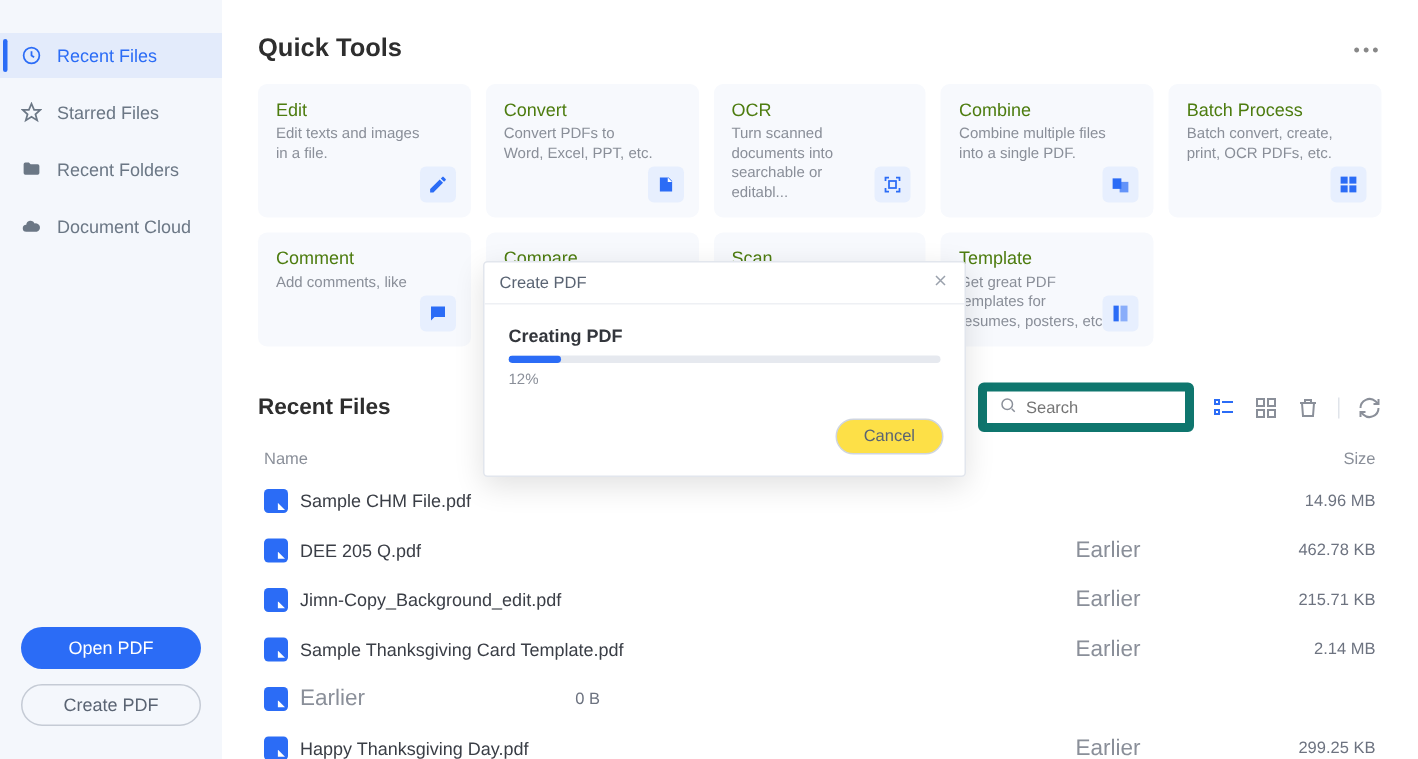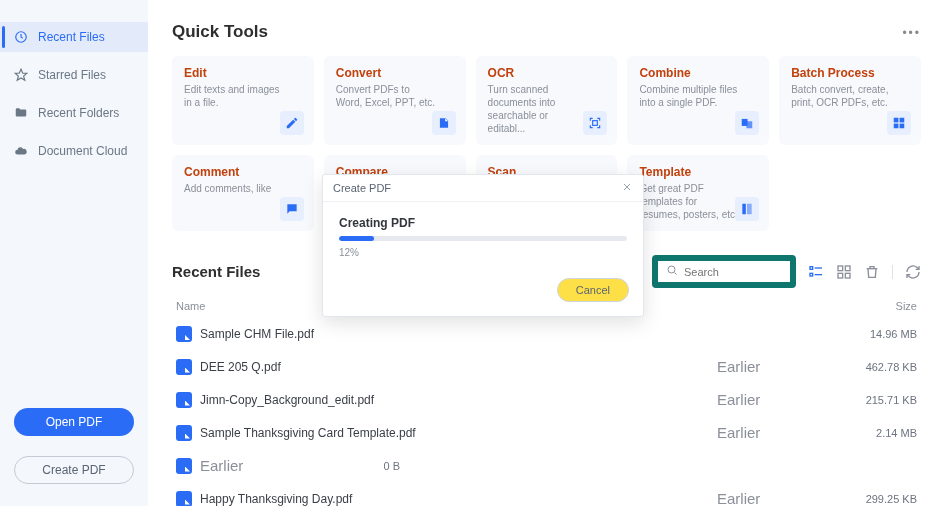--- a/index.html
+++ b/index.html
@@ -46,21 +46,21 @@
     border-radius: 2px;
   }
   .side-icon {
     width: 14px; height: 14px;
     display: flex; align-items: center; justify-content: center;
     color: inherit;
   }
   .sidebar-bottom {
     margin-top: auto;
     padding: 0 14px 22px;
-    display: flex; flex-direction: column; gap: 20px;
+    display: flex; flex-direction: column; gap: 10px;
   }
   .btn-primary {
     background: #2b6cf6;
     color: #fff;
     border: none;
     border-radius: 16px;
     padding: 7px 0;
     font-size: 12px;
     cursor: pointer;
   }
@@ -104,22 +104,22 @@
   .tool-card {
     background: #f7f9fd;
     border-radius: 6px;
     padding: 10px 12px;
     position: relative;
     min-height: 70px;
     cursor: pointer;
   }
   .tool-card .t-title {
     font-size: 12px;
-    font-weight: 700;
-    color: #c2410c;
+    font-weight: 400;
+    color: #4d7c0f;
     margin-bottom: 3px;
   }
   .tool-card .t-desc {
     font-size: 10px;
     color: #8a8f99;
     line-height: 1.3;
     max-width: 100px;
   }
   .tool-card .t-icon {
     position: absolute;

